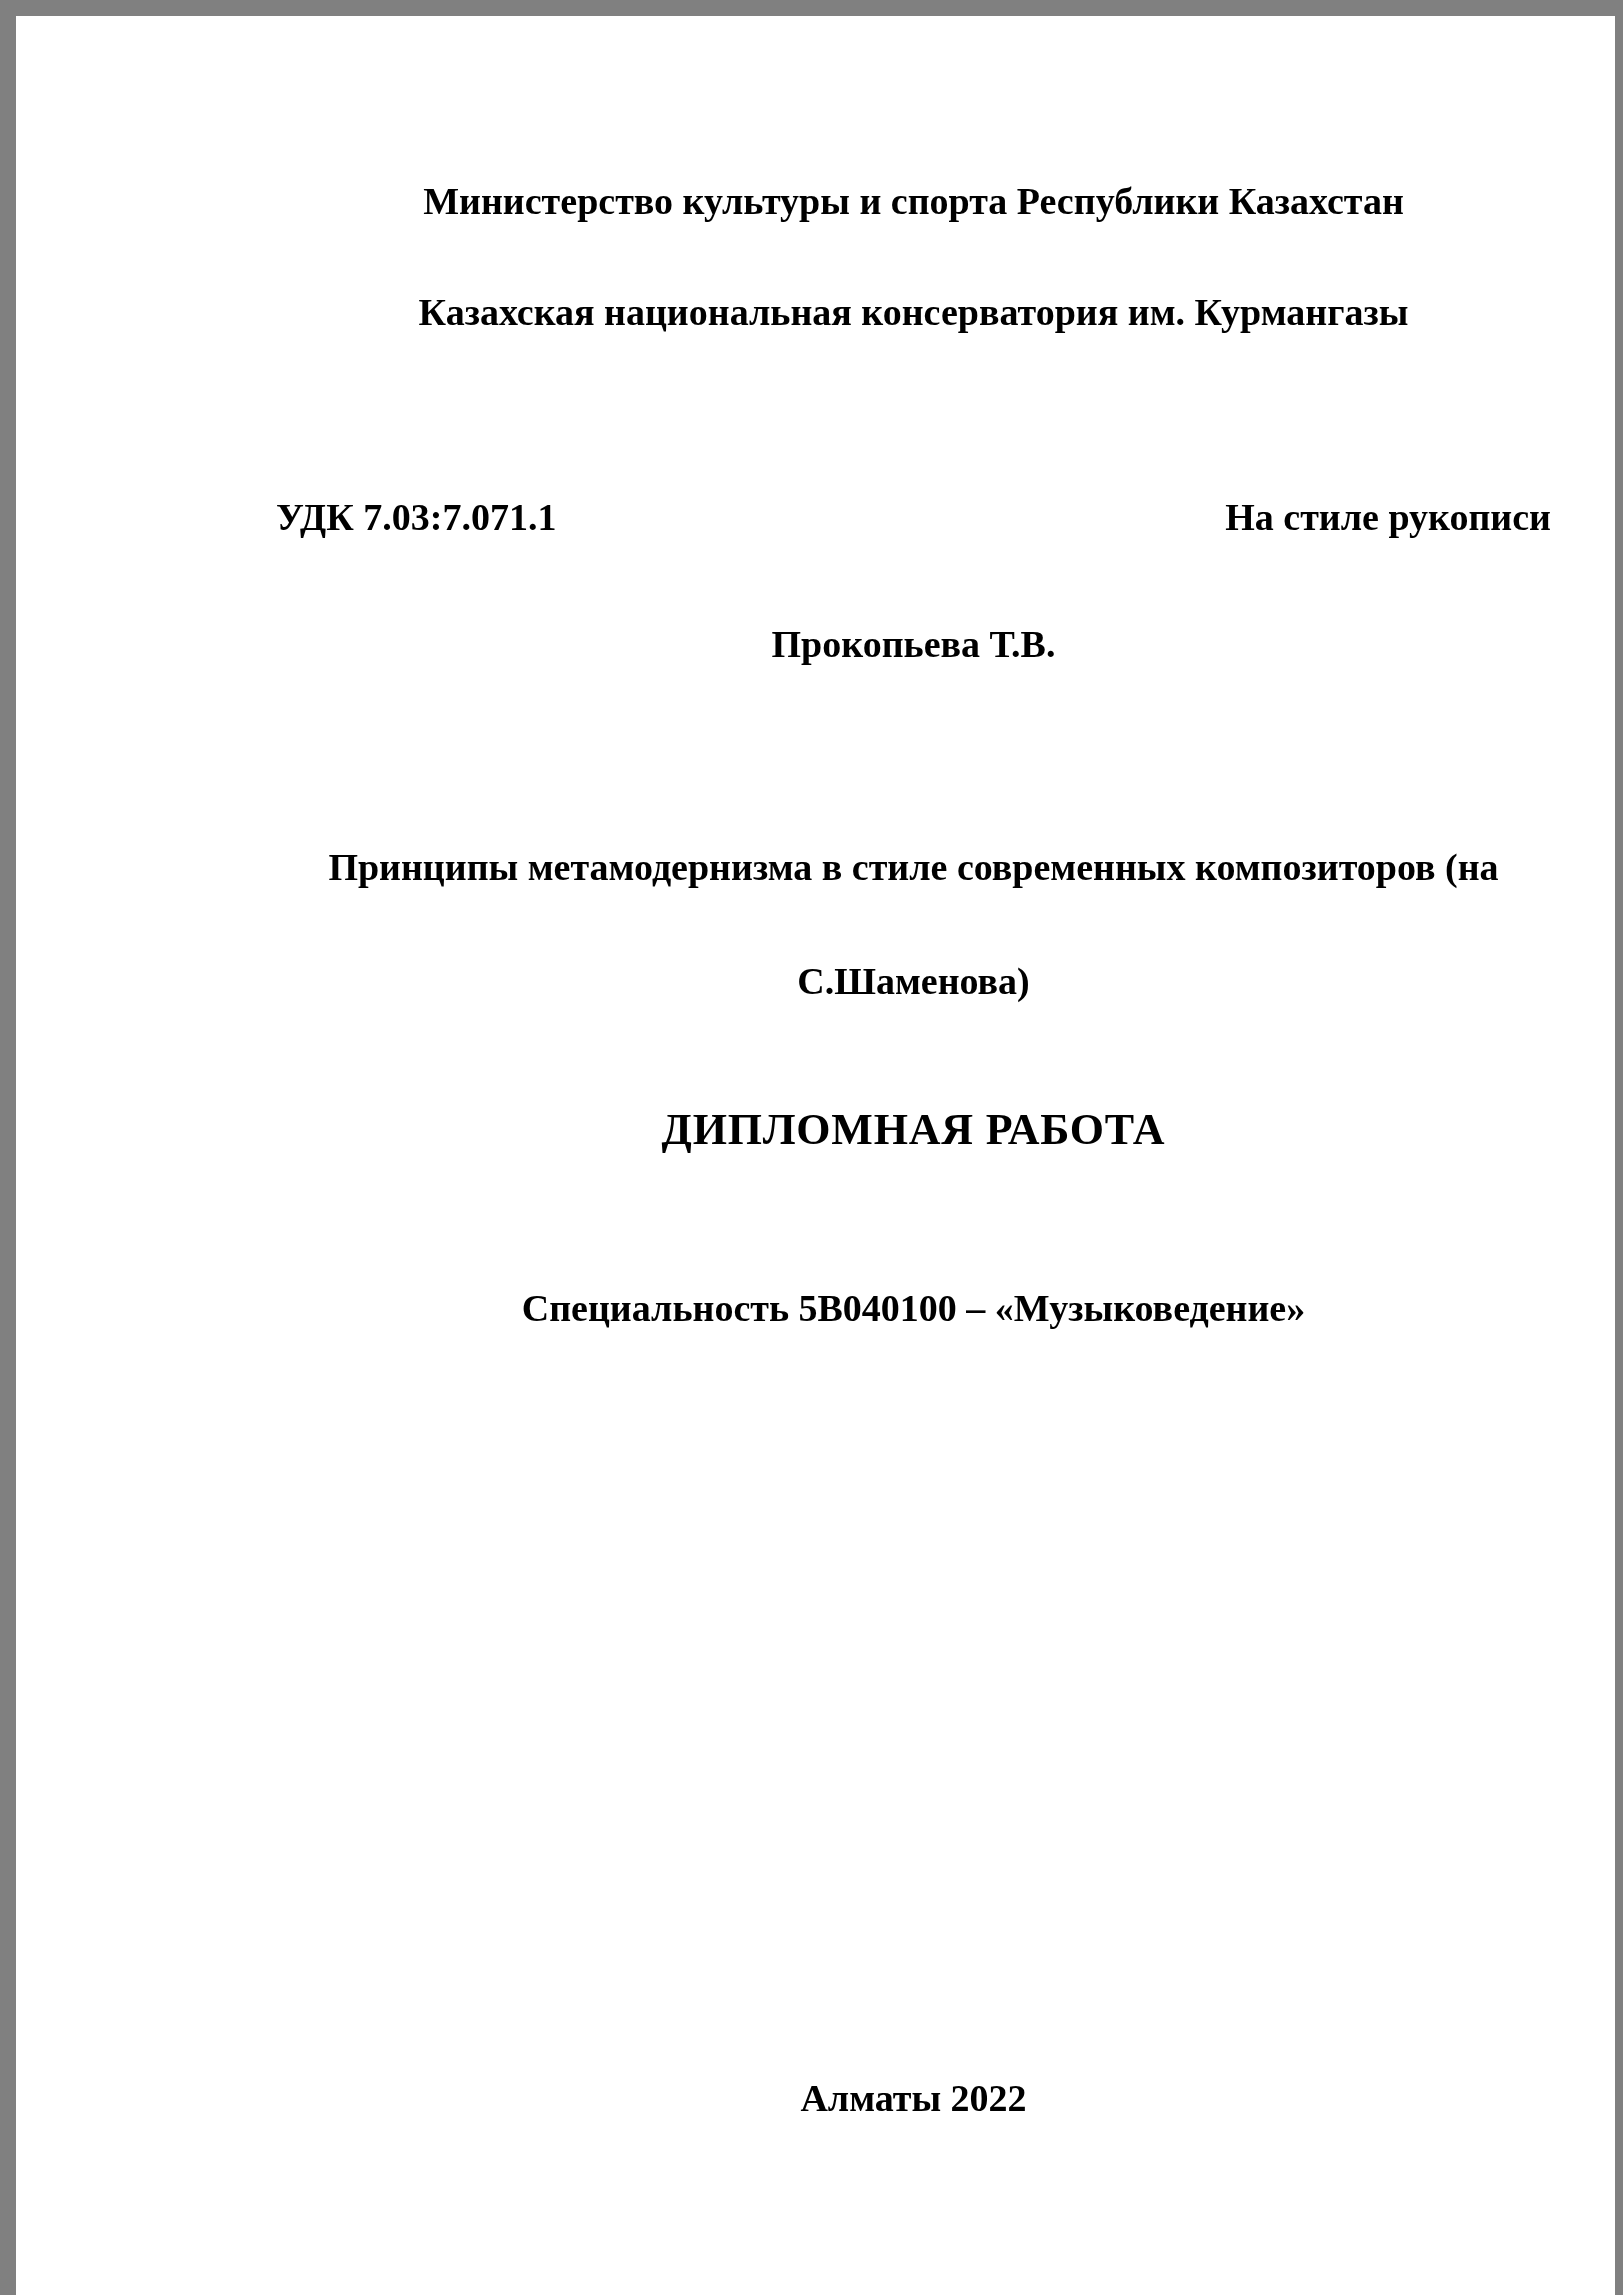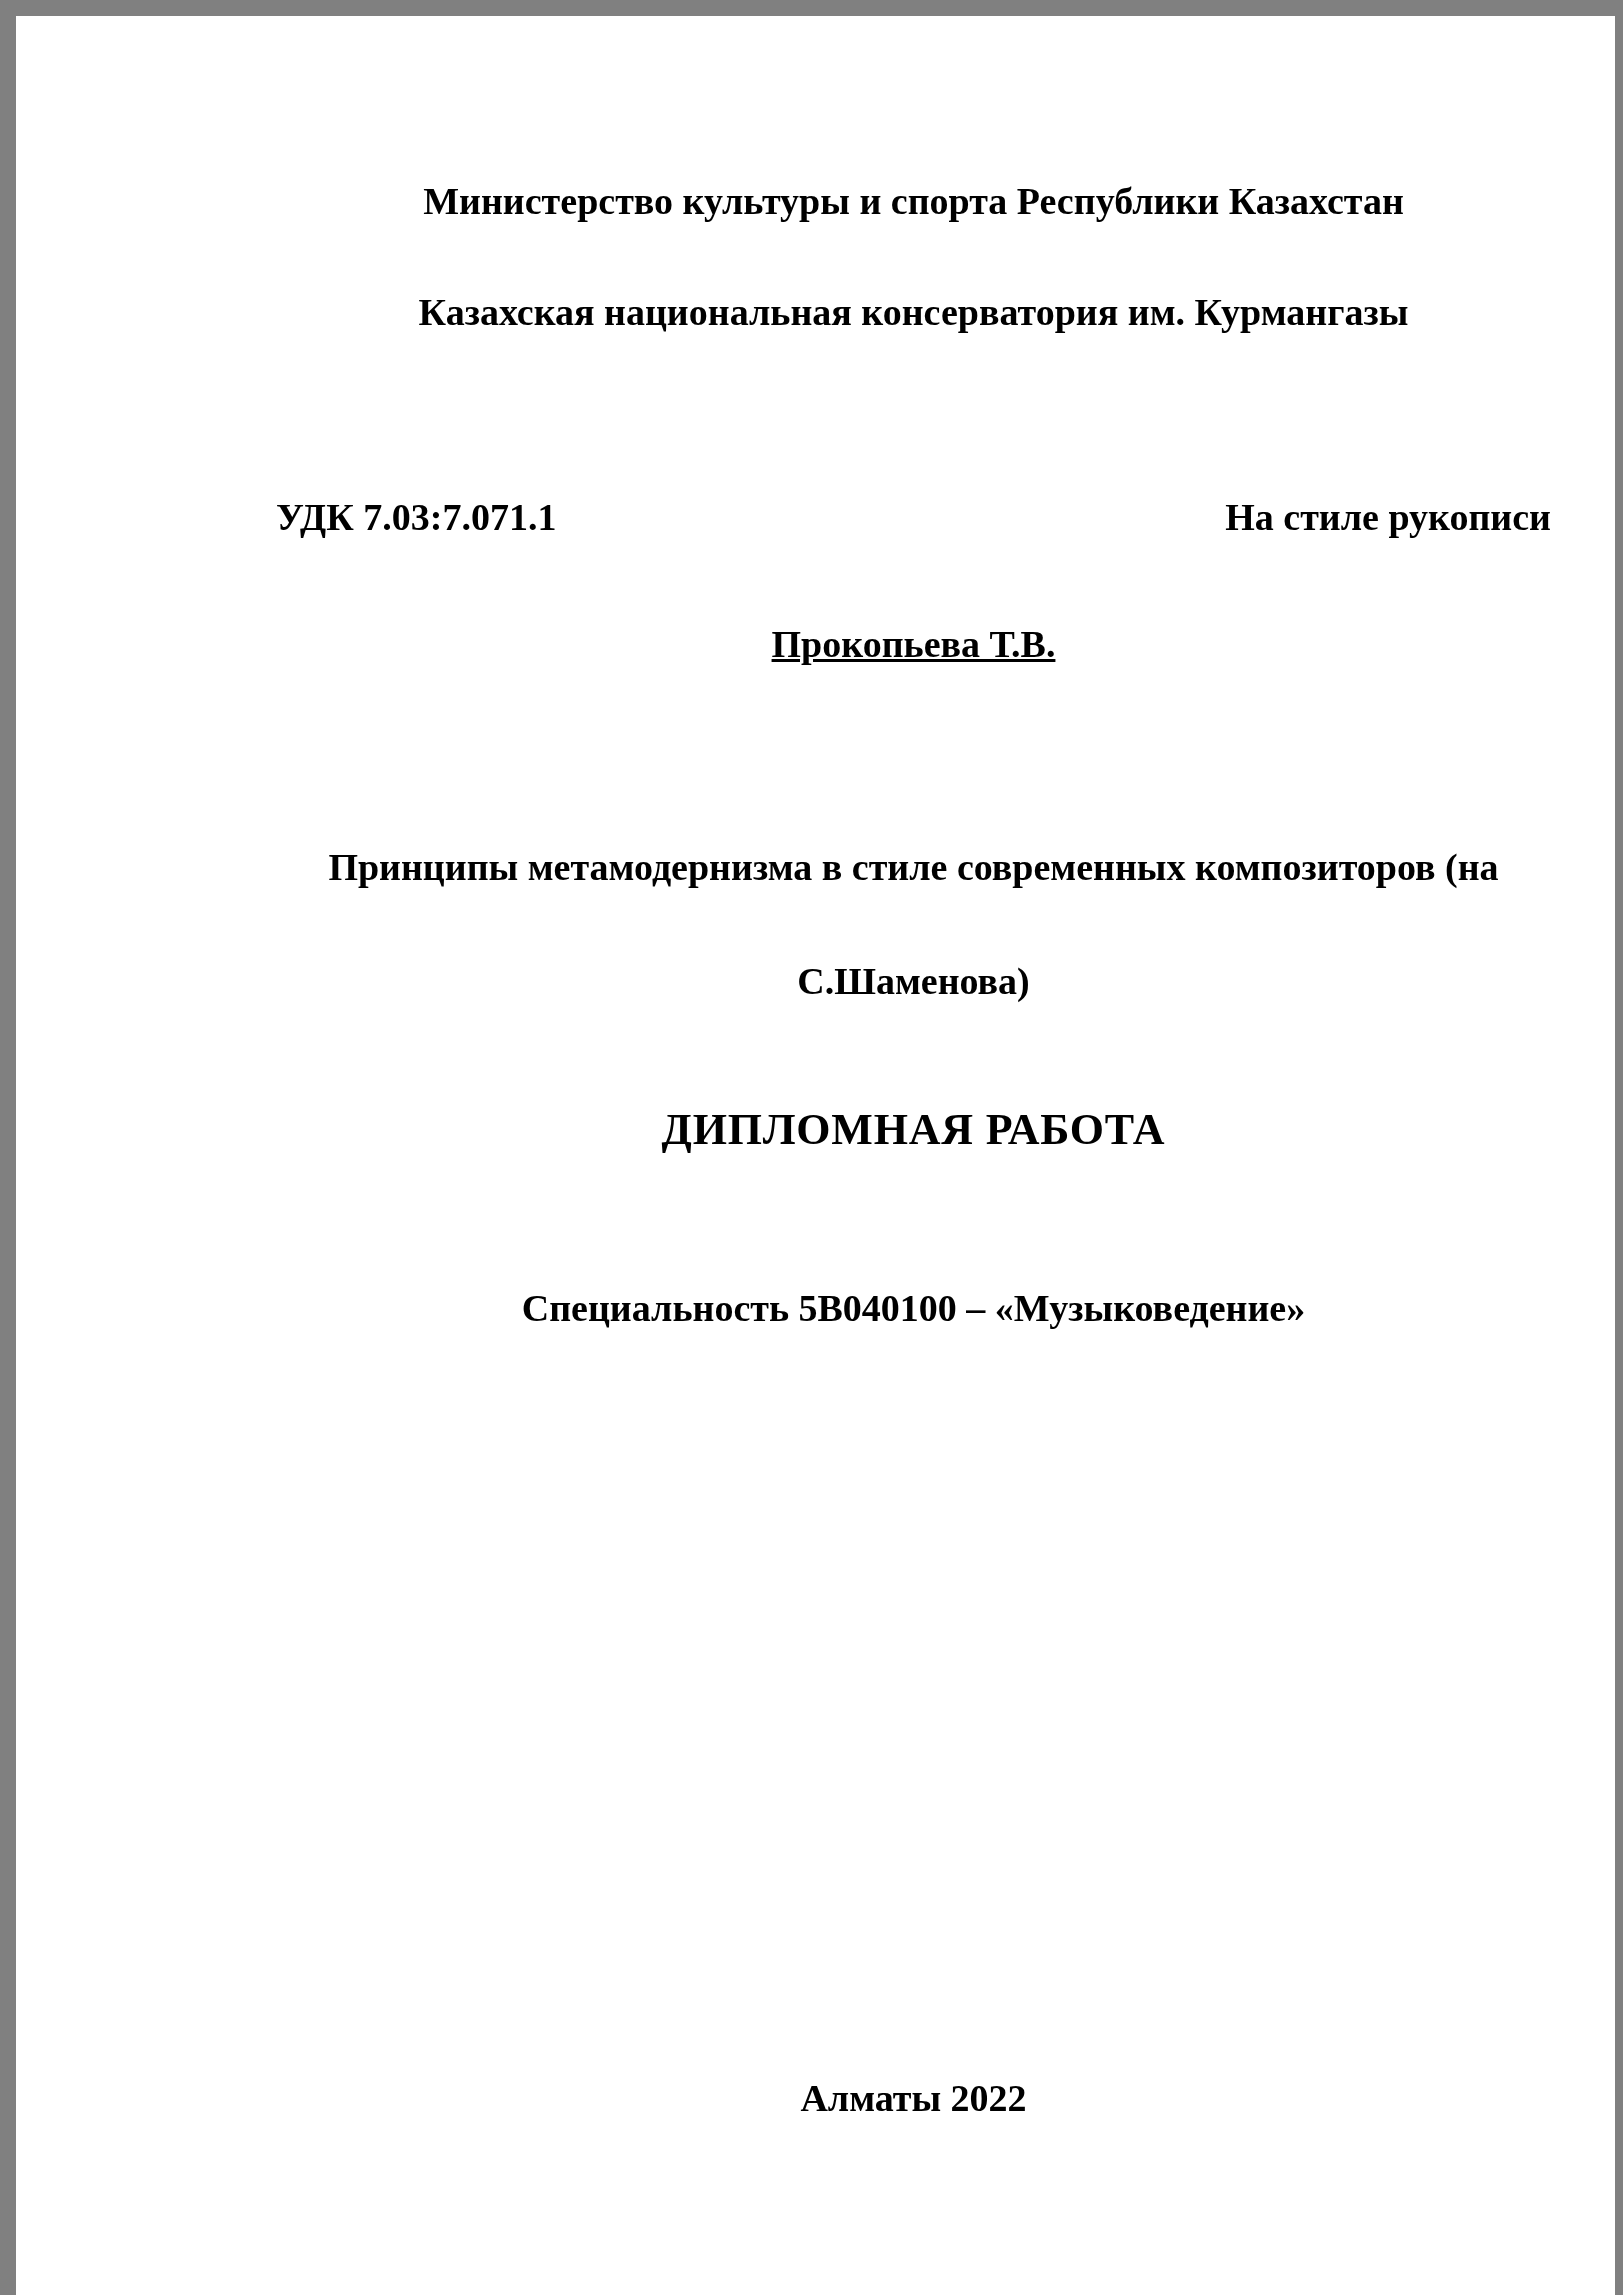--- a/index.html
+++ b/index.html
@@ -33,21 +33,21 @@
   }
   .header-line1 { top: 154px; }
   .header-line2 { top: 245px; margin-top: 20px; }
   .udc-row {
     top: 462px;
     display: flex;
     justify-content: space-between;
     align-items: flex-end;
     text-align: left;
   }
-  .author { top: 597px; text-decoration: underline; }
+  .author { top: 597px; }
   .title-block { top: 762px; line-height: 49px; }
   .work-type {
     top: 1077px;
     font-size: 44px;
     line-height: 57px;
     letter-spacing: 0.8px;
   }
   .speciality { top: 1261px; }
   .footer-city { top: 2051px; }
 </style>

